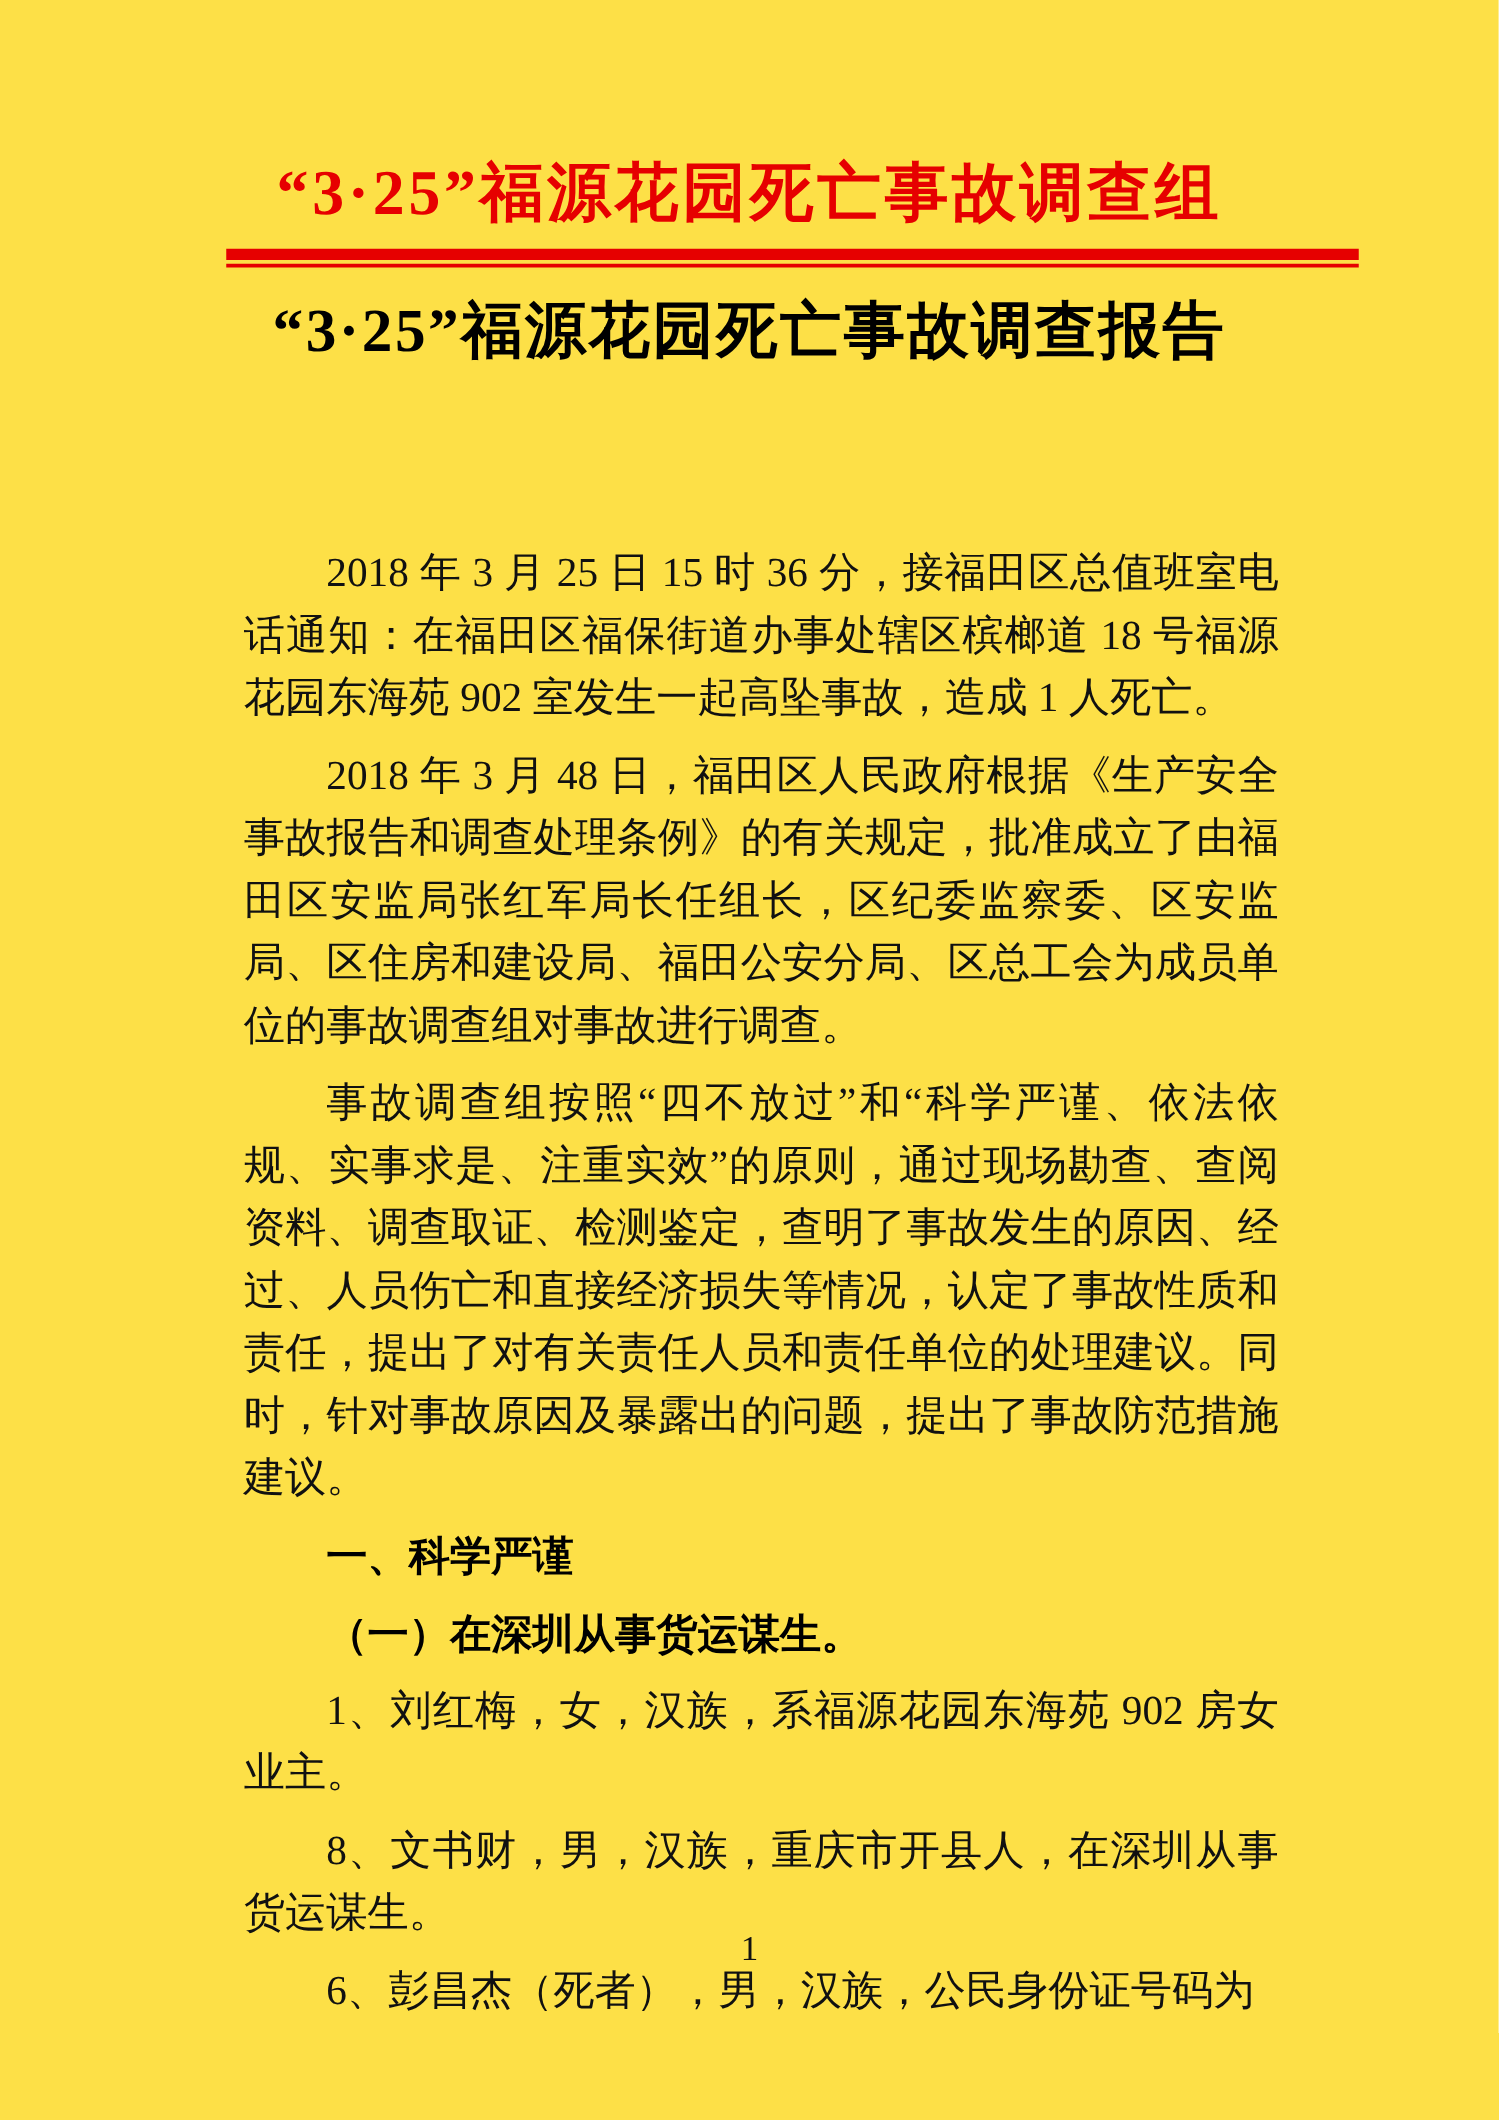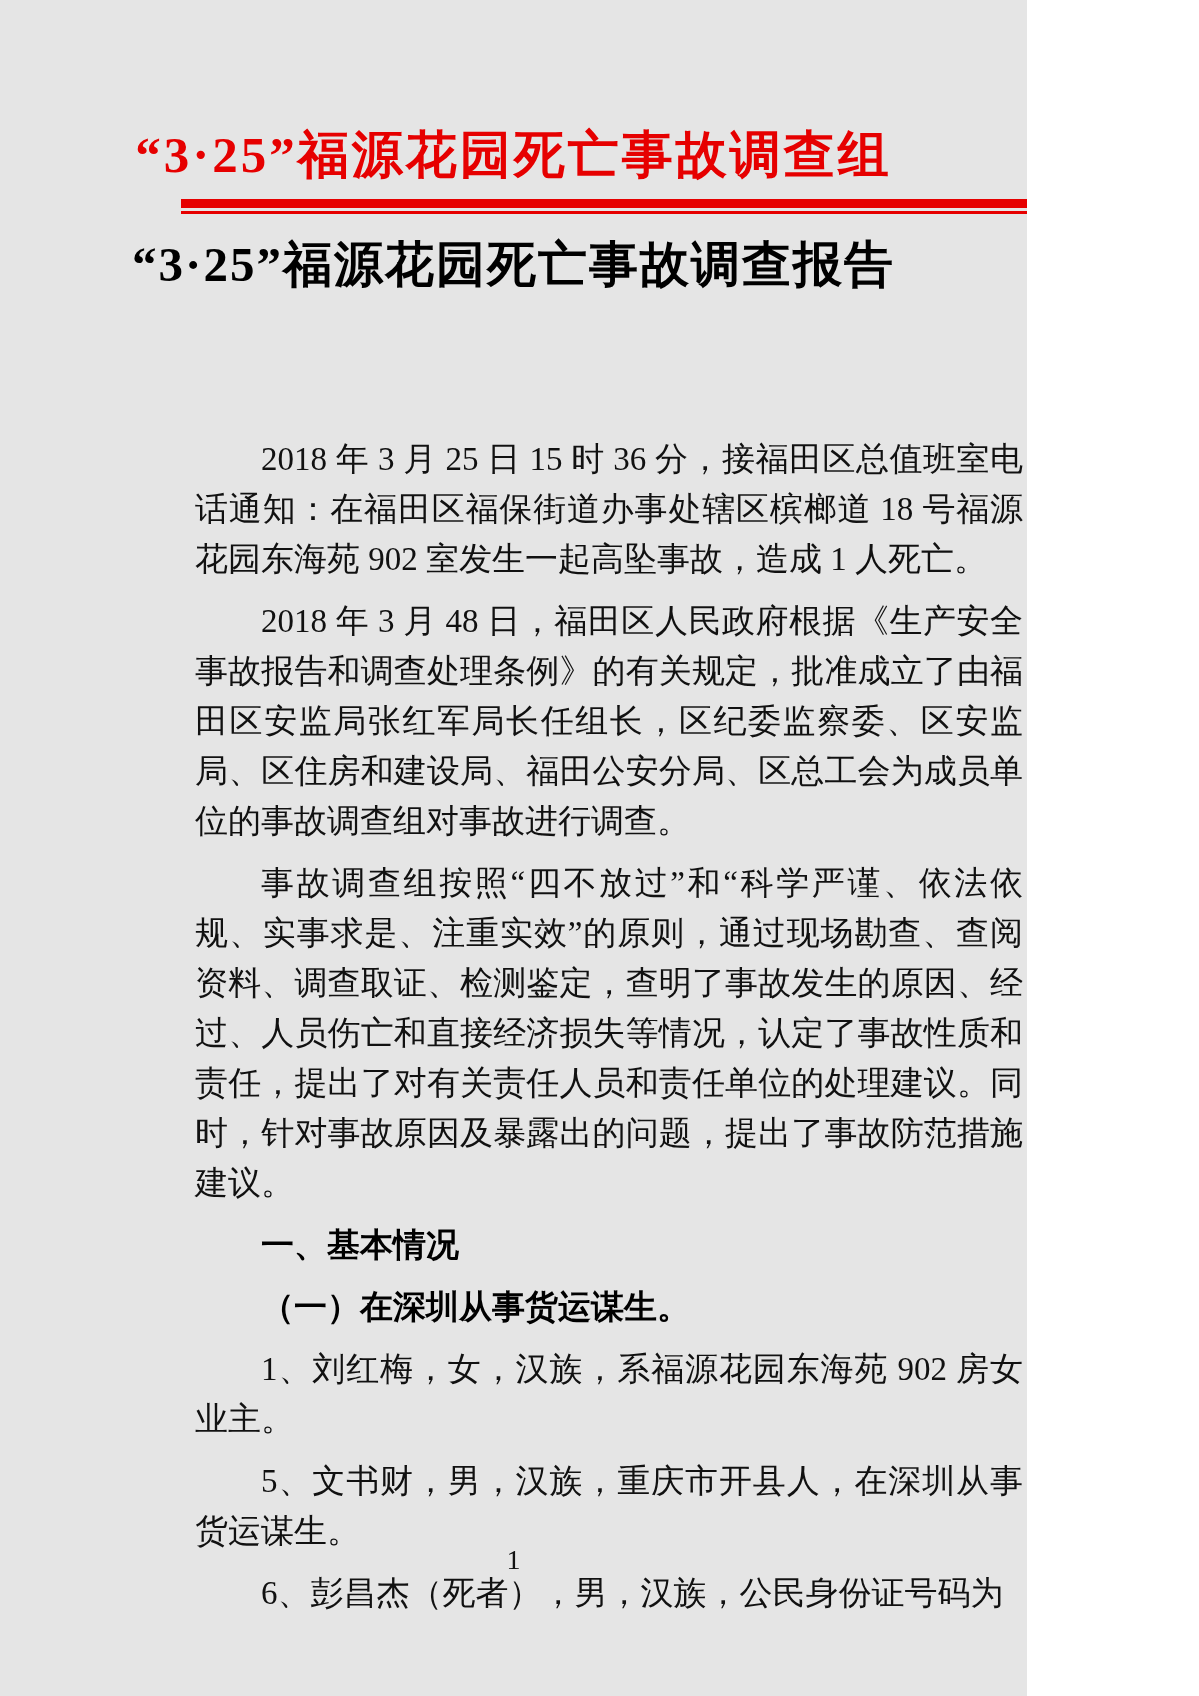--- a/index.html
+++ b/index.html
@@ -1,20 +1,20 @@
 <!DOCTYPE html>
 <html><head>
 <meta charset="utf-8">
 <style>
   html, body { margin: 0; padding: 0; background: #ffffff; }
   .page {
     position: relative;
-    width: 1027px;
+    width: 1199px;
     height: 1696px;
-    background: #e5e5e5;
+    background: #fde047;
     overflow: hidden;
     font-family: "Liberation Serif", "DejaVu Serif", serif;
     color: #111111;
   }
   .letterhead-title {
     margin: 0;
     padding-top: 126px;
     text-align: center;
     color: #e60000;
     font-size: 51px;
@@ -87,27 +87,27 @@
   <h2 class="doc-title">“3·25”福源花园死亡事故调查报告</h2>
 
   <div class="body-text">
 
     <p>2018 年 3 月 25 日 15 时 36 分，接福田区总值班室电话通知：在福田区福保街道办事处辖区槟榔道 18 号福源花园东海苑 902 室发生一起高坠事故，造成 1 人死亡。</p>
 
     <p>2018 年 3 月 48 日，福田区人民政府根据《生产安全事故报告和调查处理条例》的有关规定，批准成立了由福田区安监局张红军局长任组长，区纪委监察委、区安监局、区住房和建设局、福田公安分局、区总工会为成员单位的事故调查组对事故进行调查。</p>
 
     <p>事故调查组按照“四不放过”和“科学严谨、依法依规、实事求是、注重实效”的原则，通过现场勘查、查阅资料、调查取证、检测鉴定，查明了事故发生的原因、经过、人员伤亡和直接经济损失等情况，认定了事故性质和责任，提出了对有关责任人员和责任单位的处理建议。同时，针对事故原因及暴露出的问题，提出了事故防范措施建议。</p>
 
-    <p class="heading">一、基本情况</p>
+    <p class="heading">一、科学严谨</p>
 
     <p class="heading">（一）在深圳从事货运谋生。</p>
 
     <p>1、刘红梅，女，汉族，系福源花园东海苑 902 房女业主。</p>
 
-    <p class="item-spaced">5、文书财，男，汉族，重庆市开县人，在深圳从事货运谋生。</p>
+    <p class="item-spaced">8、文书财，男，汉族，重庆市开县人，在深圳从事货运谋生。</p>
 
     <p class="item-spaced">6、彭昌杰（死者），男，汉族，公民身份证号码为</p>
 
   </div>
 
   <div class="page-number">1</div>
 
 </div>
 
 </body></html>

